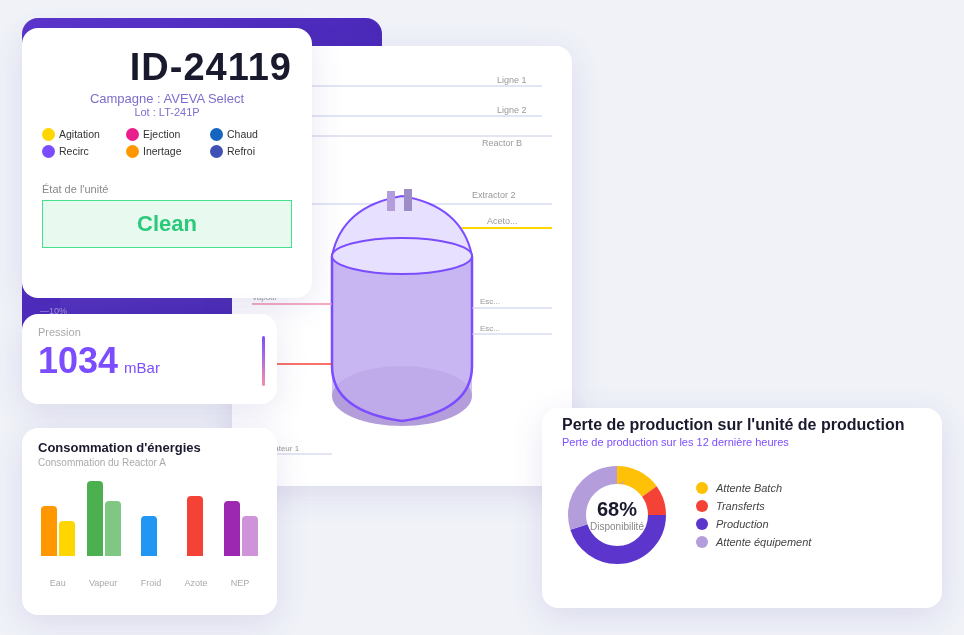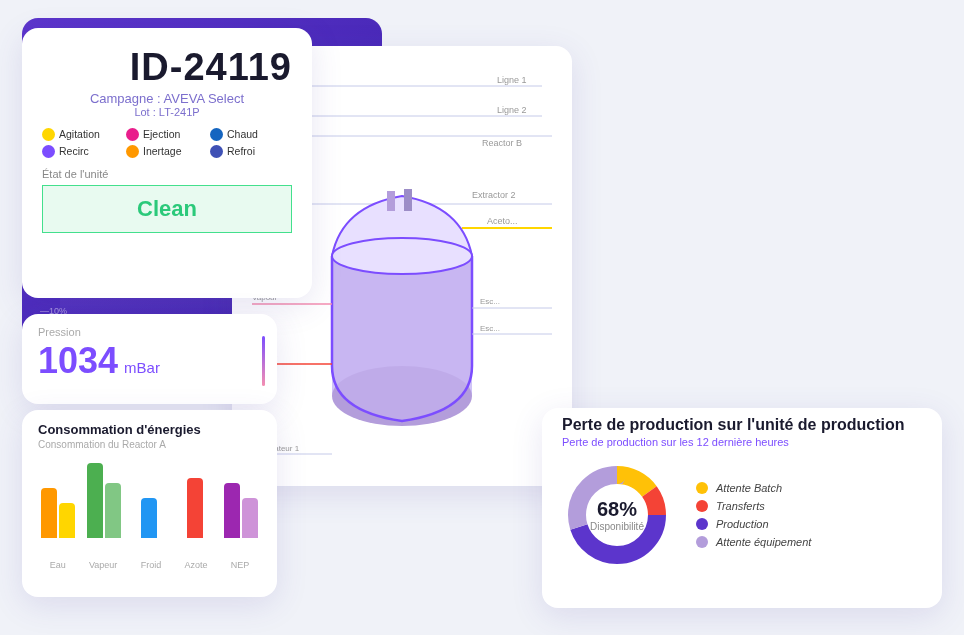--- a/index.html
+++ b/index.html
@@ -52,21 +52,21 @@
     .card-id .id-lot {
       font-size: 11px;
       color: #7c6fcd;
       text-align: center;
       margin-bottom: 10px;
     }
     .card-id .badges {
       display: grid;
       grid-template-columns: 1fr 1fr 1fr;
       gap: 4px 2px;
-      margin-bottom: 10px;
+      margin-bottom: 25px;
     }
     .badge-item {
       display: flex;
       align-items: center;
       gap: 4px;
       font-size: 10.5px;
       color: #333;
     }
     .badge-dot {
       width: 13px;
@@ -129,21 +129,21 @@
       right: 12px;
       top: 22px;
       width: 3px;
       height: 50px;
       background: linear-gradient(to top, #f48fb1, #7c4dff);
       border-radius: 2px;
     }
 
     
     .card-energy {
-      top: 392px;
+      top: 410px;
       left: 0px;
       width: 255px;
       height: 187px;
       padding: 12px 16px 0;
       z-index: 4;
     }
     .card-energy .e-title {
       font-size: 13px;
       font-weight: 700;
       color: #1a1a2e;

